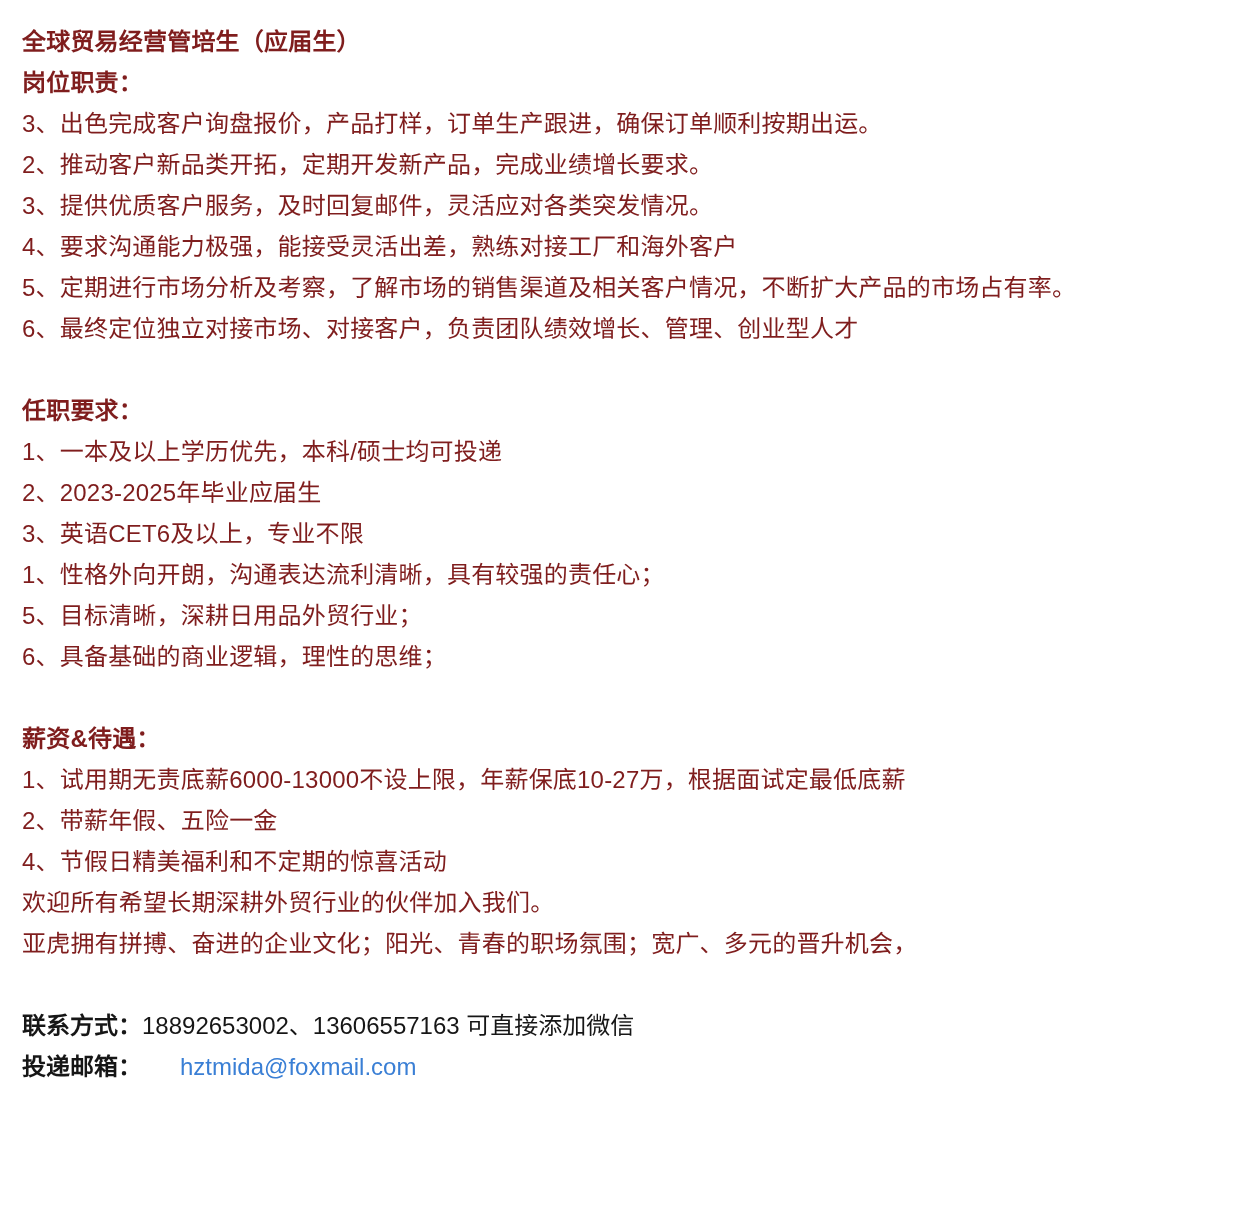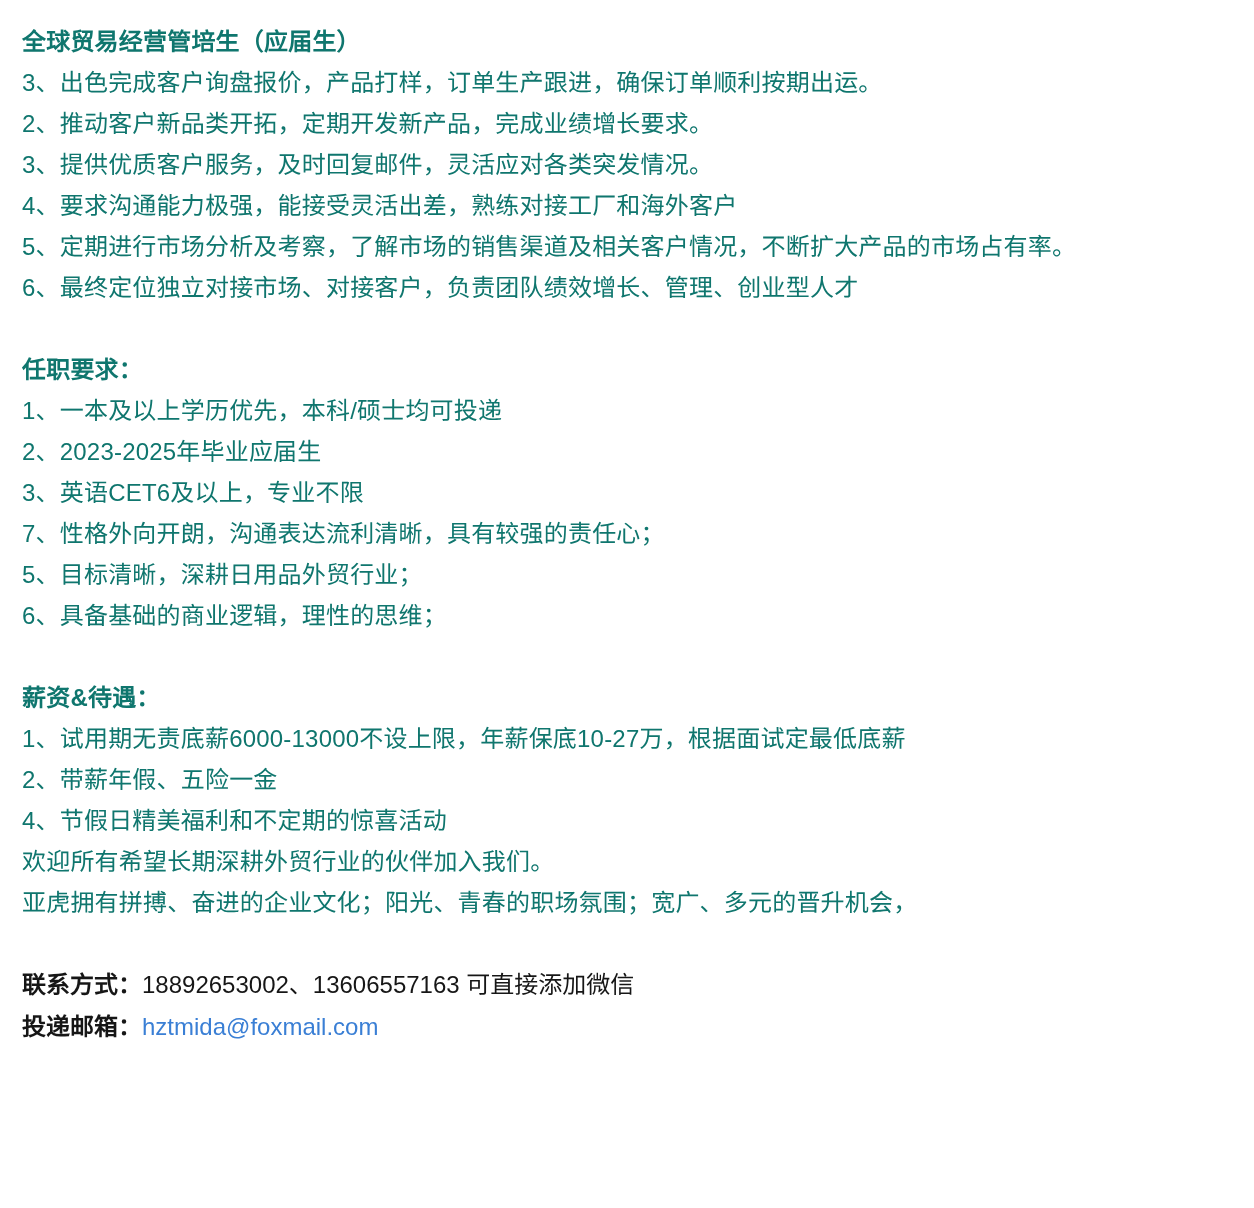--- a/index.html
+++ b/index.html
@@ -19,82 +19,82 @@
     min-height: 1208px;
     padding: 22px 24px 18px 22px;
     background: #ffffff;
   }
   .line {
     font-size: 24px;
     line-height: 41px;
     letter-spacing: 0.2px;
     white-space: pre-wrap;
     word-break: break-word;
-    color: #0f766e;
+    color: #7f1d1d;
   }
   .line.bold {
     font-weight: 700;
   }
   .line.title {
     font-weight: 700;
     font-size: 24px;
     line-height: 40px;
   }
   .spacer {
     height: 41px;
   }
   .contact-line {
     font-size: 24px;
     line-height: 41px;
     color: #161616;
   }
   .contact-line .label {
     font-weight: 700;
-    font-family: Liberation Serif, serif;
   }
   .email-link {
     color: #3a7fd5;
     text-decoration: none;
   }
 </style>
 </head>
 <body>
 
 <div class="page">
 
   <div class="line title">全球贸易经营管培生（应届生）</div>
 
+  <div class="line bold">岗位职责：</div>
   <div class="line">3、出色完成客户询盘报价，产品打样，订单生产跟进，确保订单顺利按期出运。</div>
   <div class="line">2、推动客户新品类开拓，定期开发新产品，完成业绩增长要求。</div>
   <div class="line">3、提供优质客户服务，及时回复邮件，灵活应对各类突发情况。</div>
   <div class="line">4、要求沟通能力极强，能接受灵活出差，熟练对接工厂和海外客户</div>
   <div class="line">5、定期进行市场分析及考察，了解市场的销售渠道及相关客户情况，不断扩大产品的市场占有率。</div>
   <div class="line">6、最终定位独立对接市场、对接客户，负责团队绩效增长、管理、创业型人才</div>
 
   <div class="spacer"></div>
 
   <div class="line bold">任职要求：</div>
   <div class="line">1、一本及以上学历优先，本科/硕士均可投递</div>
   <div class="line">2、2023-2025年毕业应届生</div>
   <div class="line">3、英语CET6及以上，专业不限</div>
-  <div class="line">7、性格外向开朗，沟通表达流利清晰，具有较强的责任心；</div>
+  <div class="line">1、性格外向开朗，沟通表达流利清晰，具有较强的责任心；</div>
   <div class="line">5、目标清晰，深耕日用品外贸行业；</div>
   <div class="line">6、具备基础的商业逻辑，理性的思维；</div>
 
   <div class="spacer"></div>
 
   <div class="line bold">薪资&amp;待遇：</div>
   <div class="line">1、试用期无责底薪6000-13000不设上限，年薪保底10-27万，根据面试定最低底薪</div>
   <div class="line">2、带薪年假、五险一金</div>
   <div class="line">4、节假日精美福利和不定期的惊喜活动</div>
   <div class="line">欢迎所有希望长期深耕外贸行业的伙伴加入我们。</div>
   <div class="line">亚虎拥有拼搏、奋进的企业文化；阳光、青春的职场氛围；宽广、多元的晋升机会，</div>
 
   <div class="spacer"></div>
 
   <div class="contact-line">
     <span class="label">联系方式：</span><span>18892653002、13606557163 可直接添加微信</span>
   </div>
   <div class="contact-line">
-    <span class="label">投递邮箱：</span><a class="email-link" href="#" style="color: rgb(58, 127, 213);">hztmida@foxmail.com</a>
+    <span class="label">投递邮箱：</span><a class="email-link" href="#" style="color: rgb(58, 127, 213); margin-left: 38px;">hztmida@foxmail.com</a>
   </div>
 
 </div>
 
 </body></html>

